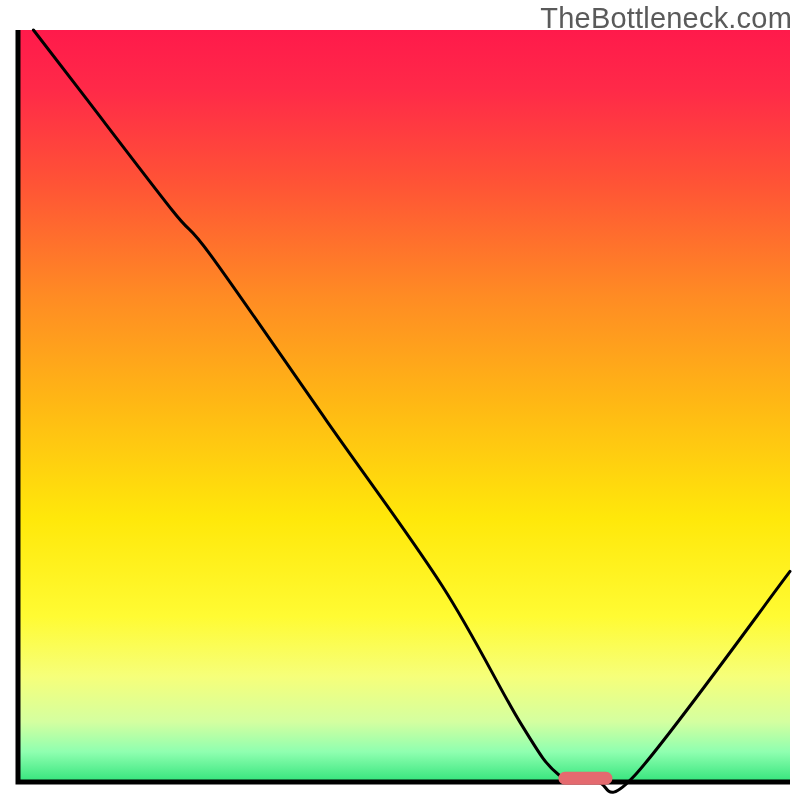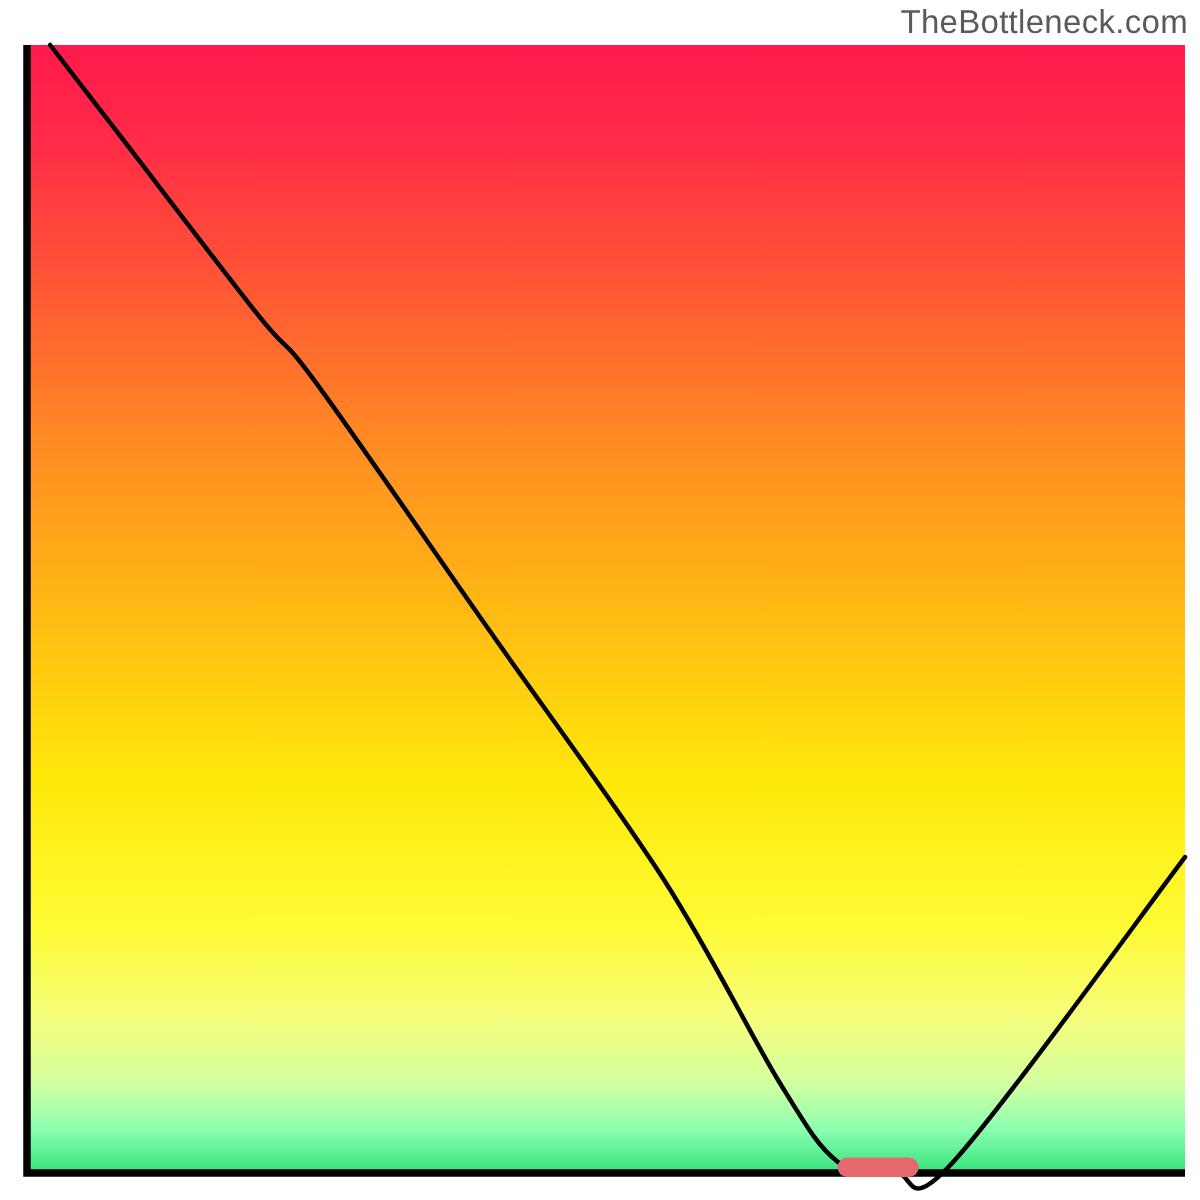--- a/index.html
+++ b/index.html
@@ -16,21 +16,21 @@
     width: 800px;
     height: 800px;
   }
   svg {
     display: block;
   }
   .watermark {
     position: absolute;
     top: 2px;
     right: 8px;
-    font-size: 22px;
+    font-size: 29px;
     color: #5a5a5a;
     font-weight: 500;
     letter-spacing: 0.2px;
   }
 </style>
 </head>
 <body>
 
 <div class="container">
   <svg id="chart-svg" width="800" height="800" viewBox="0 0 800 800">

